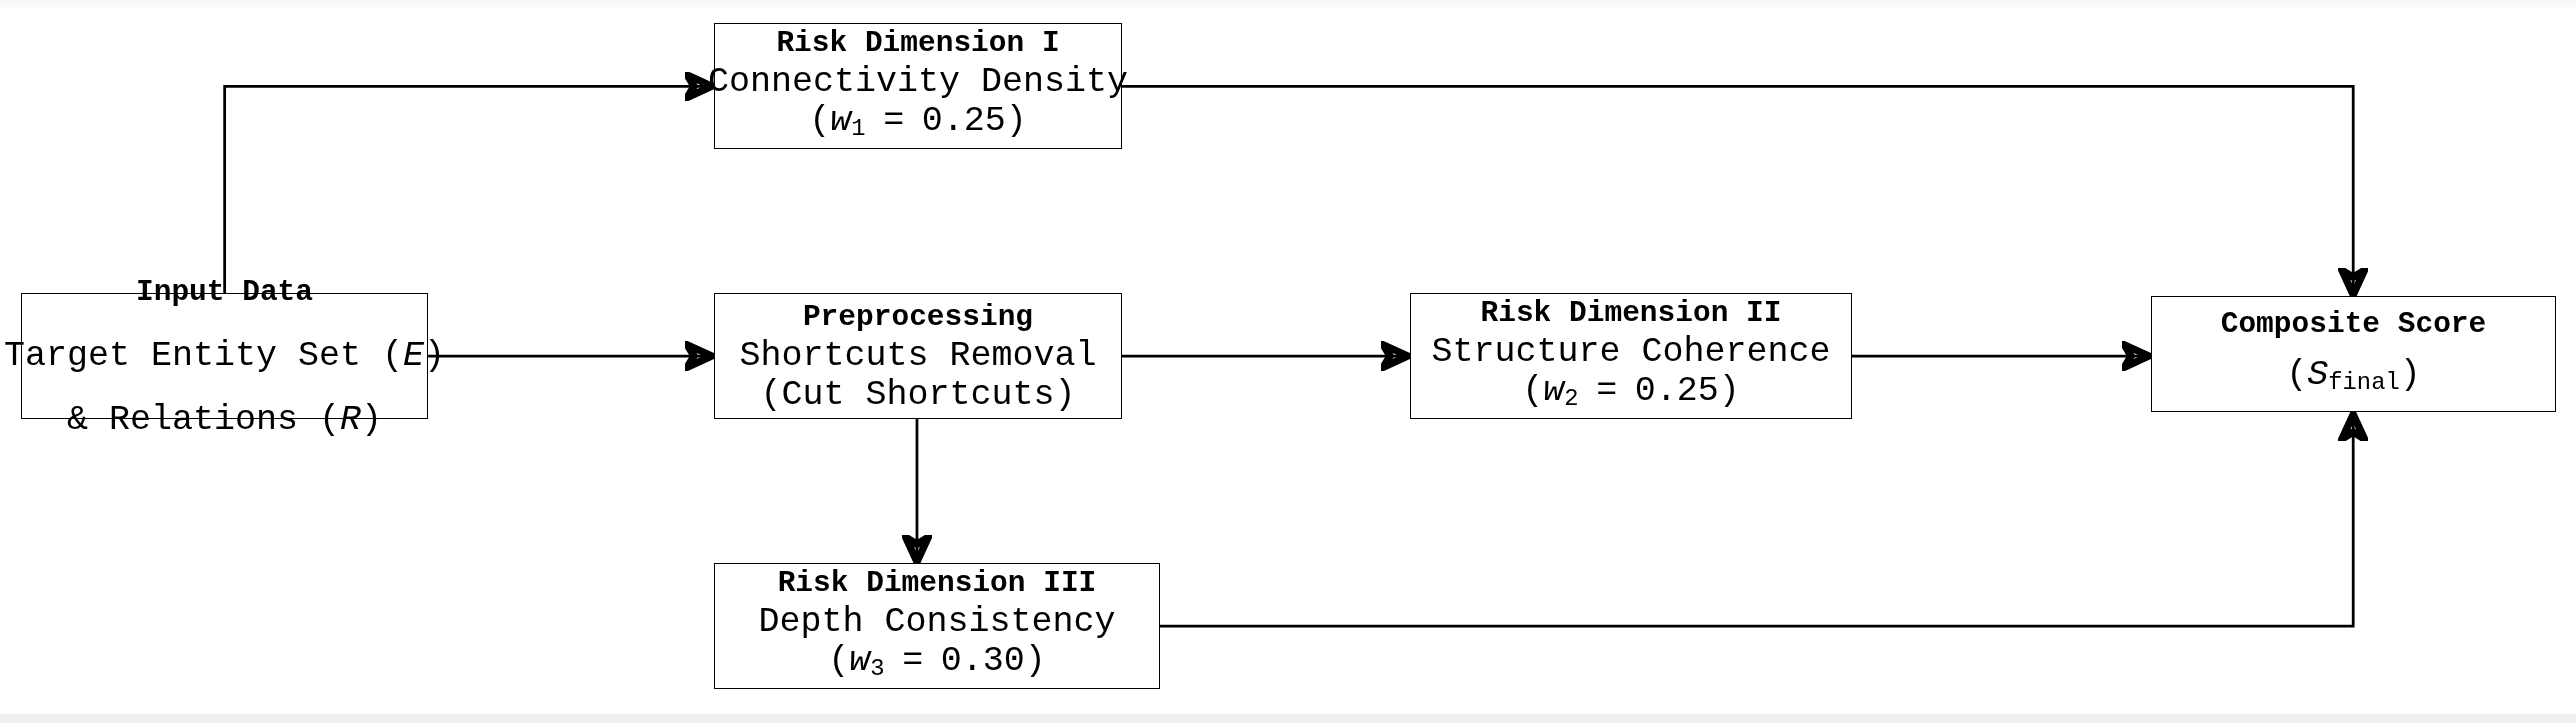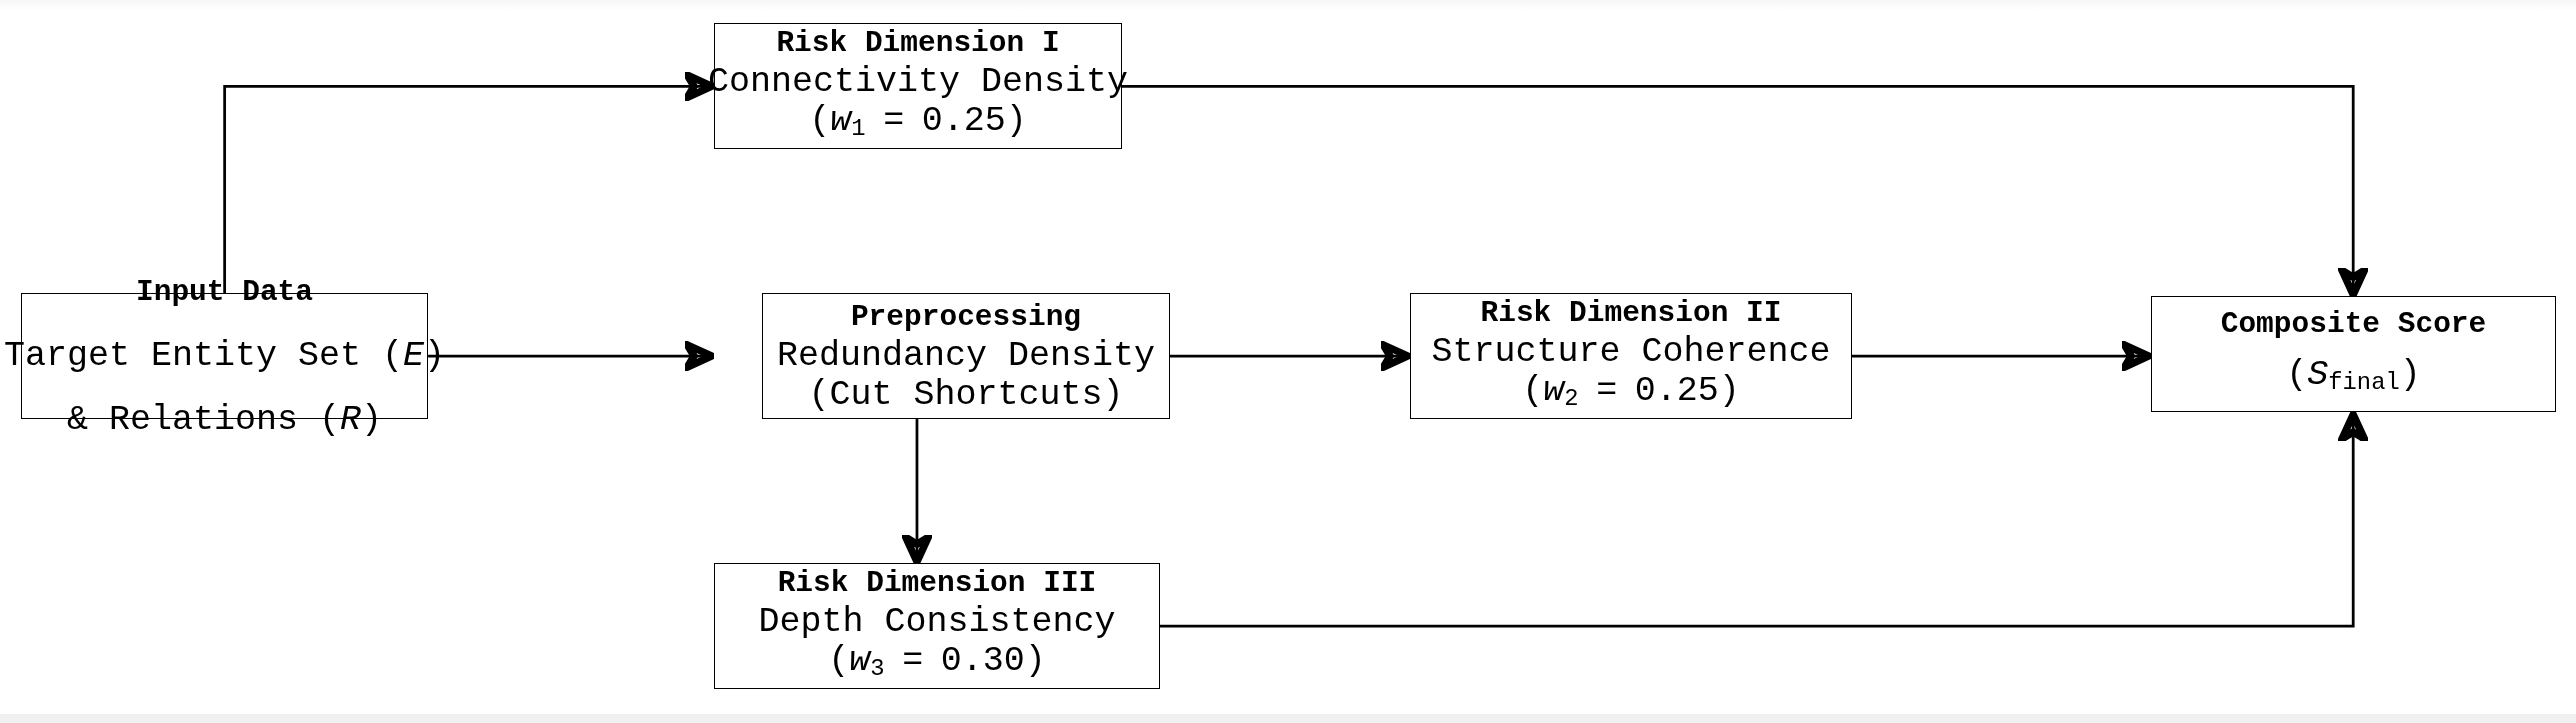--- a/index.html
+++ b/index.html
@@ -63,21 +63,21 @@
   }
   .var { font-style: italic; }
   .sub {
     font-size: 0.68em;
     font-style: normal;
     vertical-align: -0.22em;
   }
   
   #node-input        { left: 21px;   top: 293px; width: 407px; height: 126px; gap: 25px; }
   #node-risk1        { left: 714px;  top: 23px;  width: 408px; height: 126px; }
-  #node-preprocess   { left: 714px;  top: 293px; width: 408px; height: 126px; margin-left: 48px; }
+  #node-preprocess   { left: 714px;  top: 293px; width: 408px; height: 126px; }
   #node-risk2        { left: 1410px; top: 293px; width: 442px; height: 126px; }
   #node-risk3        { left: 714px;  top: 563px; width: 446px; height: 126px; }
   #node-composite    { left: 2151px; top: 296px; width: 405px; height: 116px; gap: 12px; }
 </style>
 </head>
 <body>
 
 <div id="canvas">
 
   <div id="top-fade"></div>
@@ -104,21 +104,21 @@
   </div>
 
   <div class="node" id="node-risk1">
     <div class="title">Risk Dimension I</div>
     <div class="line">Connectivity Density</div>
     <div class="line"><span>(</span><span class="var">w</span><span class="sub">1</span><span> = 0.25)</span></div>
   </div>
 
   <div class="node" id="node-preprocess">
     <div class="title">Preprocessing</div>
-    <div class="line">Redundancy Density</div>
+    <div class="line">Shortcuts Removal</div>
     <div class="line">(Cut Shortcuts)</div>
   </div>
 
   <div class="node" id="node-risk2">
     <div class="title">Risk Dimension II</div>
     <div class="line">Structure Coherence</div>
     <div class="line"><span>(</span><span class="var">w</span><span class="sub">2</span><span> = 0.25)</span></div>
   </div>
 
   <div class="node" id="node-risk3">

